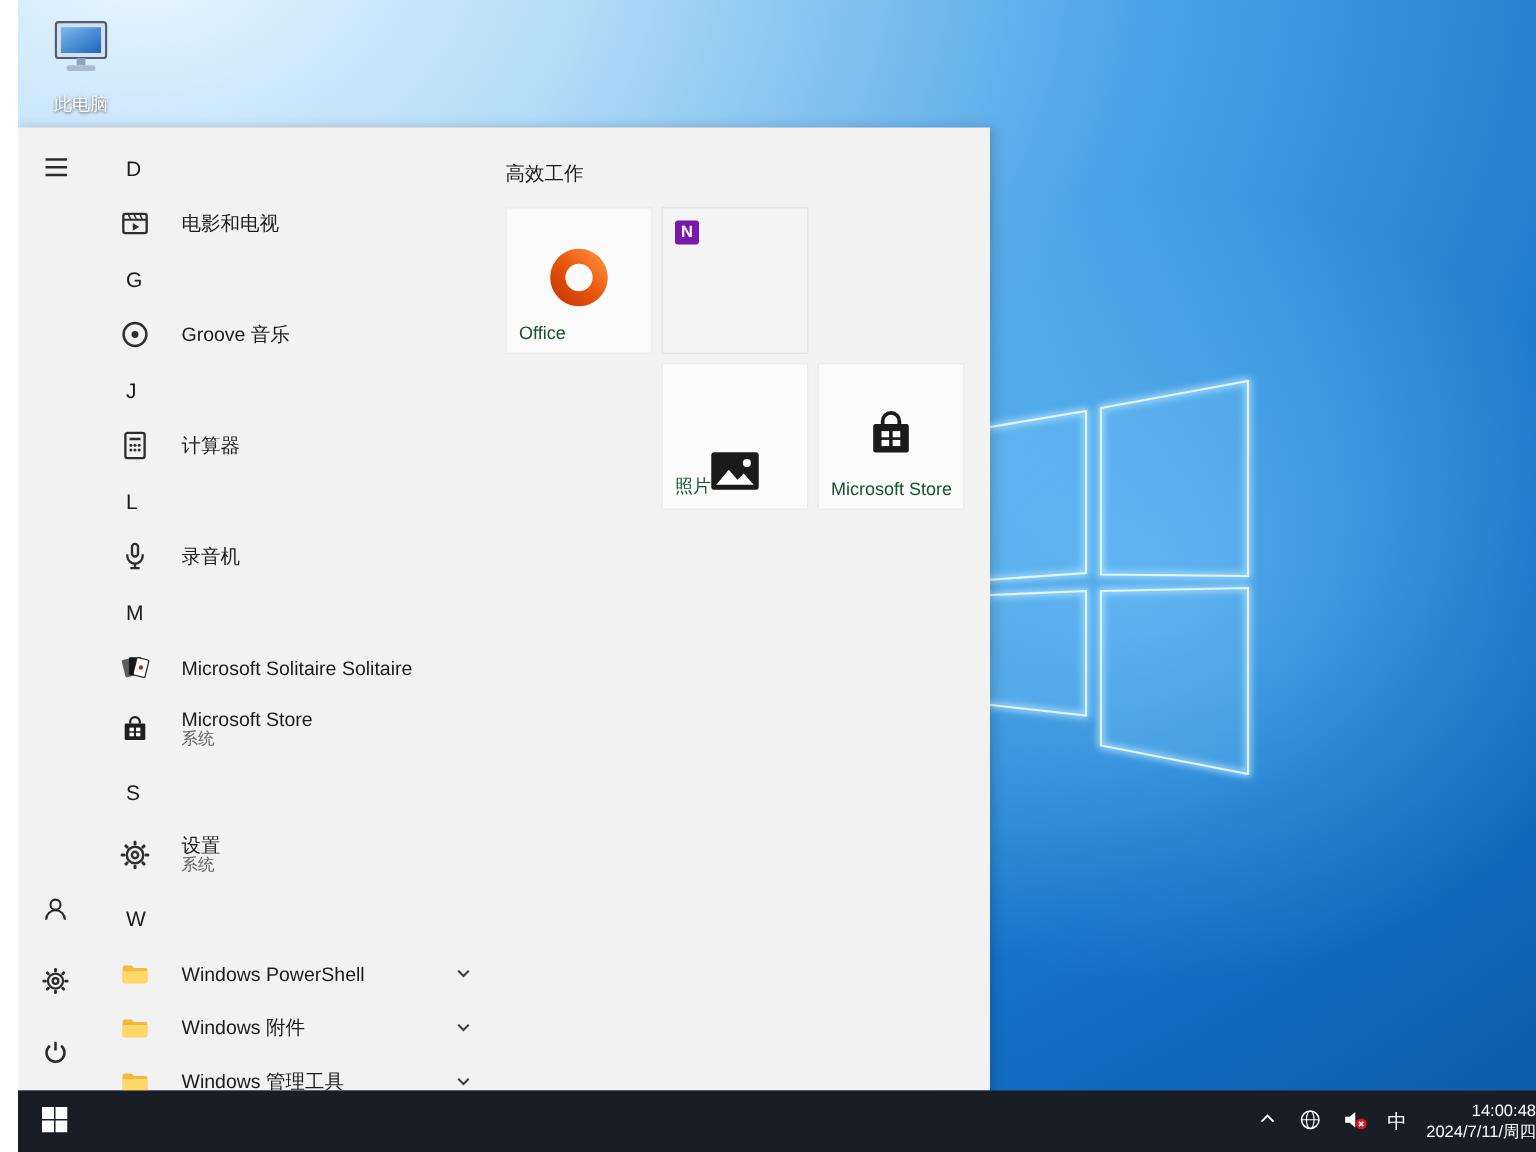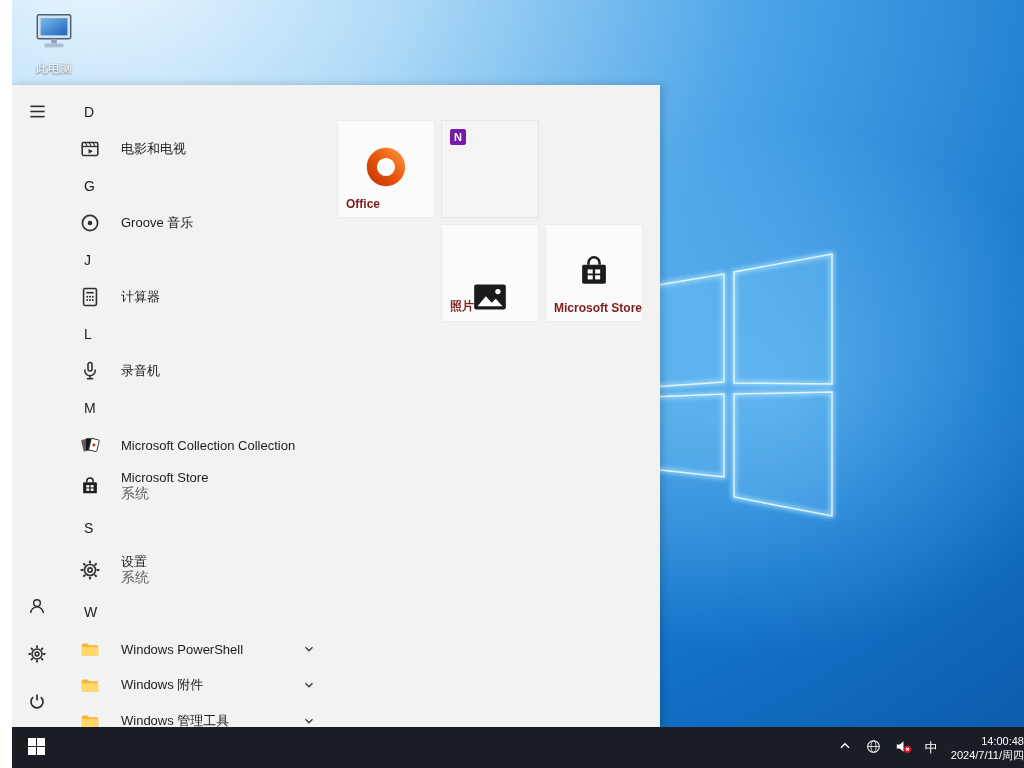--- a/index.html
+++ b/index.html
@@ -17,28 +17,28 @@
   .rail-btn{width:50px;height:48px;border:0;background:transparent;display:flex;align-items:center;justify-content:center;cursor:pointer;}
   
   .app-list{width:265px;flex:0 0 265px;padding-top:8px;overflow:hidden;}
   .letter-row{height:38px;display:flex;align-items:center;padding-left:22px;cursor:pointer;}
   .letter{font-size:14px;color:#1b1b1b;}
   .app-row{height:36px;display:flex;align-items:center;padding:0 12px 0 16px;gap:19px;cursor:pointer;}
   .app-row.two{height:46px;}
   .app-icon{width:24px;height:24px;flex:0 0 24px;display:flex;align-items:center;justify-content:center;}
   .app-name{font-size:13px;color:#1b1b1b;white-space:nowrap;}
   .app-text{display:flex;flex-direction:column;line-height:1.2;}
-  .app-sub{font-size:14px;color:#616161;}
+  .app-sub{font-size:11px;color:#616161;}
   .chevron{margin-left:auto;display:flex;align-items:center;}
   
   .tiles-panel{flex:1;padding:22px 0 0 10px;}
   .tiles-header{font-size:13px;color:#1b1b1b;height:18px;cursor:pointer;}
   .tiles-grid{margin-top:13px;display:grid;grid-template-columns:repeat(3,98px);grid-auto-rows:98px;gap:6px;}
   .tile{position:relative;background:#fbfbfb;border:1px solid rgba(0,0,0,0.06);cursor:pointer;display:flex;align-items:center;justify-content:center;}
-  .tile-label{position:absolute;left:8px;bottom:6px;font-size:12px;color:#7f1d1d;white-space:nowrap;font-weight:bold;}
+  .tile-label{position:absolute;left:8px;bottom:6px;font-size:12px;color:#14532d;white-space:nowrap;}
   .tile-office{grid-column:1;grid-row:1;}
   .tile-onenote{grid-column:2;grid-row:1;background:#f4f4f4;}
   .tile-photos{grid-column:2;grid-row:2;align-items:flex-end;}
   .tile-store{grid-column:3;grid-row:2;}
   .onenote-badge{position:absolute;top:8px;left:8px;width:16px;height:16px;background:#7719aa;color:#fff;font-size:11px;font-weight:bold;display:flex;align-items:center;justify-content:center;border-radius:2px;}
   
   .taskbar{position:absolute;left:0;bottom:0;width:1024px;height:41px;background:#1a1d24;display:flex;align-items:center;z-index:5;}
   .start-button{width:48px;height:41px;background:transparent;border:0;display:flex;align-items:center;justify-content:center;cursor:pointer;}
   .tray{margin-left:auto;display:flex;align-items:center;gap:2px;padding-right:8px;height:100%;}
   .tray-btn{background:transparent;border:0;color:#fff;display:flex;align-items:center;justify-content:center;height:41px;padding:0 5px;cursor:pointer;}
@@ -230,21 +230,21 @@
         <span class="app-icon">
           <svg width="22" height="22" viewBox="0 0 24 24">
             <rect x="3.6" y="5.5" width="9" height="13" rx="1" fill="#5c5c5c" transform="rotate(-14 8.1 12)"></rect>
             <rect x="7.6" y="4.6" width="9" height="13" rx="1" fill="#161616"></rect>
             <g transform="rotate(14 16.3 12)">
               <rect x="11.8" y="5.5" width="9" height="13" rx="1" fill="#fff" stroke="#222" stroke-width="0.9"></rect>
               <circle cx="16.3" cy="12" r="1.6" fill="#c42b1c"></circle>
             </g>
           </svg>
         </span>
-        <span class="app-name">Microsoft Collection Collection</span>
+        <span class="app-name">Microsoft Solitaire Solitaire</span>
       </div>
       <div class="app-row two">
         <span class="app-icon">
           <svg width="22" height="22" viewBox="0 0 24 24">
             <path d="M8.5 8V6.8a3.5 3.5 0 0 1 7 0V8" fill="none" stroke="#1f1f1f" stroke-width="1.6"></path>
             <rect x="4.5" y="8" width="15" height="12" rx="1" fill="#1f1f1f"></rect>
             <g fill="#fff">
               <rect x="8" y="11" width="3.2" height="2.6"></rect>
                 <rect x="12.7" y="11" width="3.2" height="2.6"></rect>
               <rect x="8" y="14.7" width="3.2" height="2.6"></rect>
@@ -328,20 +328,21 @@
         <span class="chevron">
           <svg width="12" height="12" viewBox="0 0 12 12">
               <polyline points="2.5,4.2 6,7.7 9.5,4.2" fill="none" stroke="#3d3d3d" stroke-width="1.4"></polyline>
             </svg>
         </span>
       </div>
 
     </div>
 
     <div class="tiles-panel">
+      <div class="tiles-header">高效工作</div>
       <div class="tiles-grid">
 
         <div class="tile tile-office">
           <span>
             <svg width="46" height="46" viewBox="0 0 48 48">
               <defs>
                 <linearGradient id="og" x1="0" y1="1" x2="1" y2="0">
                   <stop offset="0" stop-color="#c22f01"></stop>
                   <stop offset="0.55" stop-color="#eb5c10"></stop>
                   <stop offset="1" stop-color="#ff9e49"></stop>

